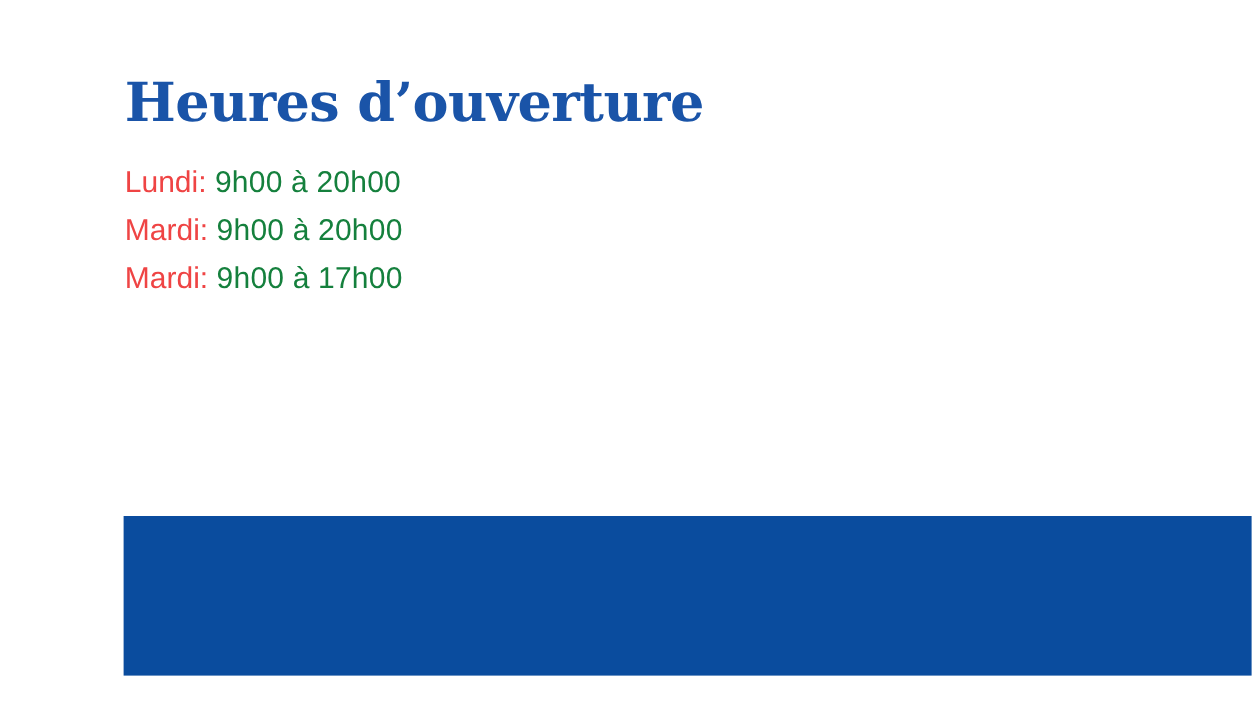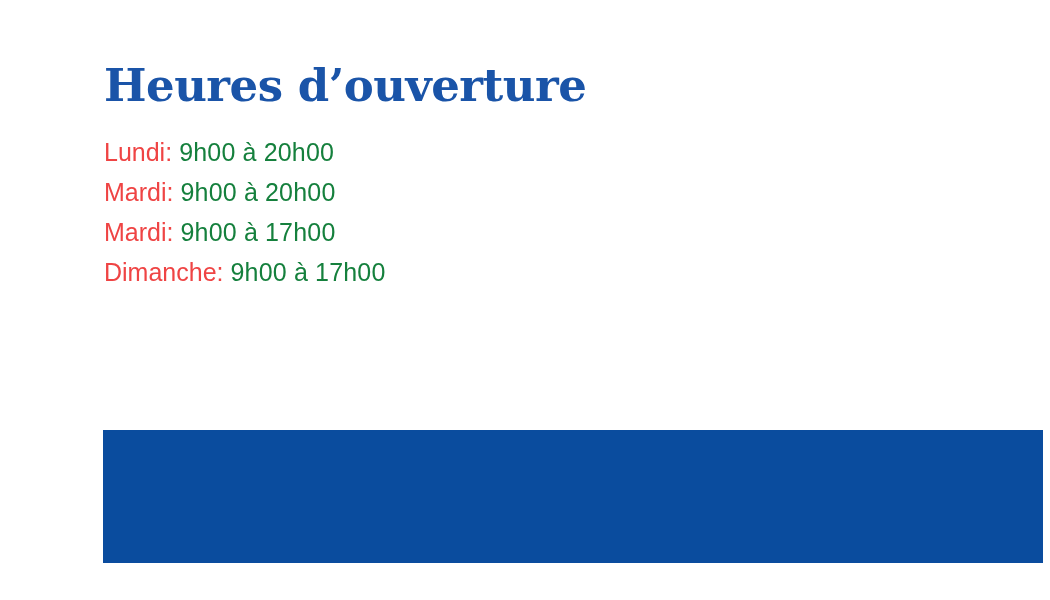--- a/index.html
+++ b/index.html
@@ -95,21 +95,18 @@
       <span class="day-label">Mardi:</span><span class="sep"></span><span class="time-value">9h00</span><span class="sep"></span><span class="time-value">à</span><span class="sep"></span><span class="time-value">20h00</span>
     </li>
 
 
 
 
     <li class="hours-row">
       <span class="day-label">Mardi:</span><span class="sep"></span><span class="time-value">9h00</span><span class="sep"></span><span class="time-value">à</span><span class="sep"></span><span class="time-value">17h00</span>
     </li>
 
-    <li class="hours-row">
-      <span class="day-label">Dimanche:</span><span class="sep"></span><span class="time-value">9h00</span><span class="sep"></span><span class="time-value">à</span><span class="sep"></span><span class="time-value">17h00</span>
-    </li>
 
   </ul>
 
   <div class="blue-band"></div>
 
 </div>
 
 </body></html>

